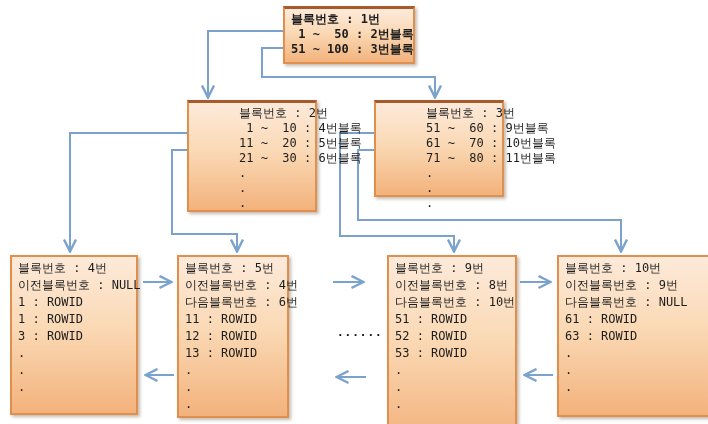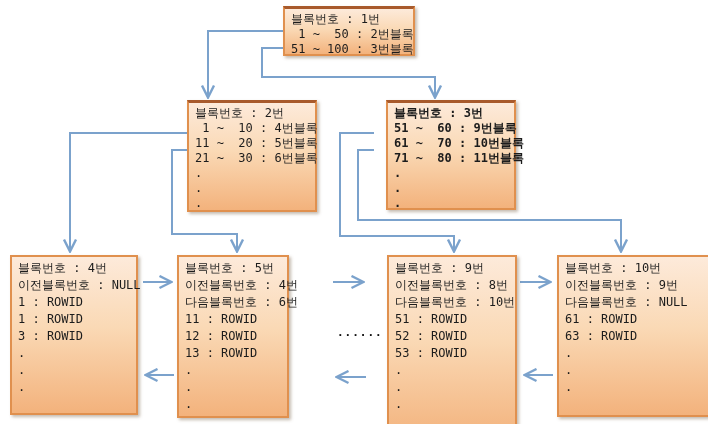--- a/index.html
+++ b/index.html
@@ -27,21 +27,21 @@
     box-shadow:2px 2px 3px rgba(90,60,30,0.35);
     color:var(--text);
     padding:3px 6px 0 6px;
   }
   .node.upper{border-top:3px solid var(--box-border-top);}
   .line{
     display:block;white-space:pre;font-size:12px;color:var(--text);
     font-family:"DejaVu Sans Mono","Liberation Mono",monospace;
   }
   .root .line{line-height:15px;}
-  .branch .line{line-height:15px;}
+  .branch .line{line-height:15px;margin-left:44px;}
   .leaf .line{line-height:17px;}
   .ellipsis{
     position:absolute;z-index:2;font-size:11px;font-weight:bold;letter-spacing:1px;
     color:#111;font-family:"DejaVu Sans Mono","Liberation Mono",monospace;
   }
 </style>
 </head>
 <body>
 
 <div class="stage">
@@ -66,37 +66,37 @@
     <polyline points="374,150 358,150 358,220 621,220 621,250" marker-end="url(#ah)"></polyline>
 
     <polyline points="143,282 170,282" marker-end="url(#ah)"></polyline>
     <polyline points="174,375 147,375" marker-end="url(#ah)"></polyline>
     <polyline points="333,282 362,282" marker-end="url(#ah)"></polyline>
     <polyline points="366,377 338,377" marker-end="url(#ah)"></polyline>
     <polyline points="520,282 549,282" marker-end="url(#ah)"></polyline>
     <polyline points="553,375 526,375" marker-end="url(#ah)"></polyline>
   </svg>
 
-  <div class="node root upper" style="left:283px;top:6px;width:132px;height:50px;">
+  <div class="node root upper" style="left:283px;top:6px;width:132px;height:58px;font-weight:bold;">
     <span class="line">블록번호 : 1번</span>
     <span class="line"> 1 ~  50 : 2번블록</span>
     <span class="line">51 ~ 100 : 3번블록</span>
   </div>
 
   <div class="node branch upper" style="left:187px;top:100px;width:130px;height:112px;">
     <span class="line">블록번호 : 2번</span>
     <span class="line"> 1 ~  10 : 4번블록</span>
     <span class="line">11 ~  20 : 5번블록</span>
     <span class="line">21 ~  30 : 6번블록</span>
     <span class="line">.</span>
     <span class="line">.</span>
     <span class="line">.</span>
   </div>
 
-  <div class="node branch upper" style="left:386px;top:100px;width:130px;height:110px;font-weight:bold;">
+  <div class="node branch upper" style="left:374px;top:100px;width:130px;height:97px;">
     <span class="line">블록번호 : 3번</span>
     <span class="line">51 ~  60 : 9번블록</span>
     <span class="line">61 ~  70 : 10번블록</span>
     <span class="line">71 ~  80 : 11번블록</span>
     <span class="line">.</span>
     <span class="line">.</span>
     <span class="line">.</span>
   </div>
 
   <div class="node leaf" style="left:10px;top:255px;width:128px;height:160px;">

